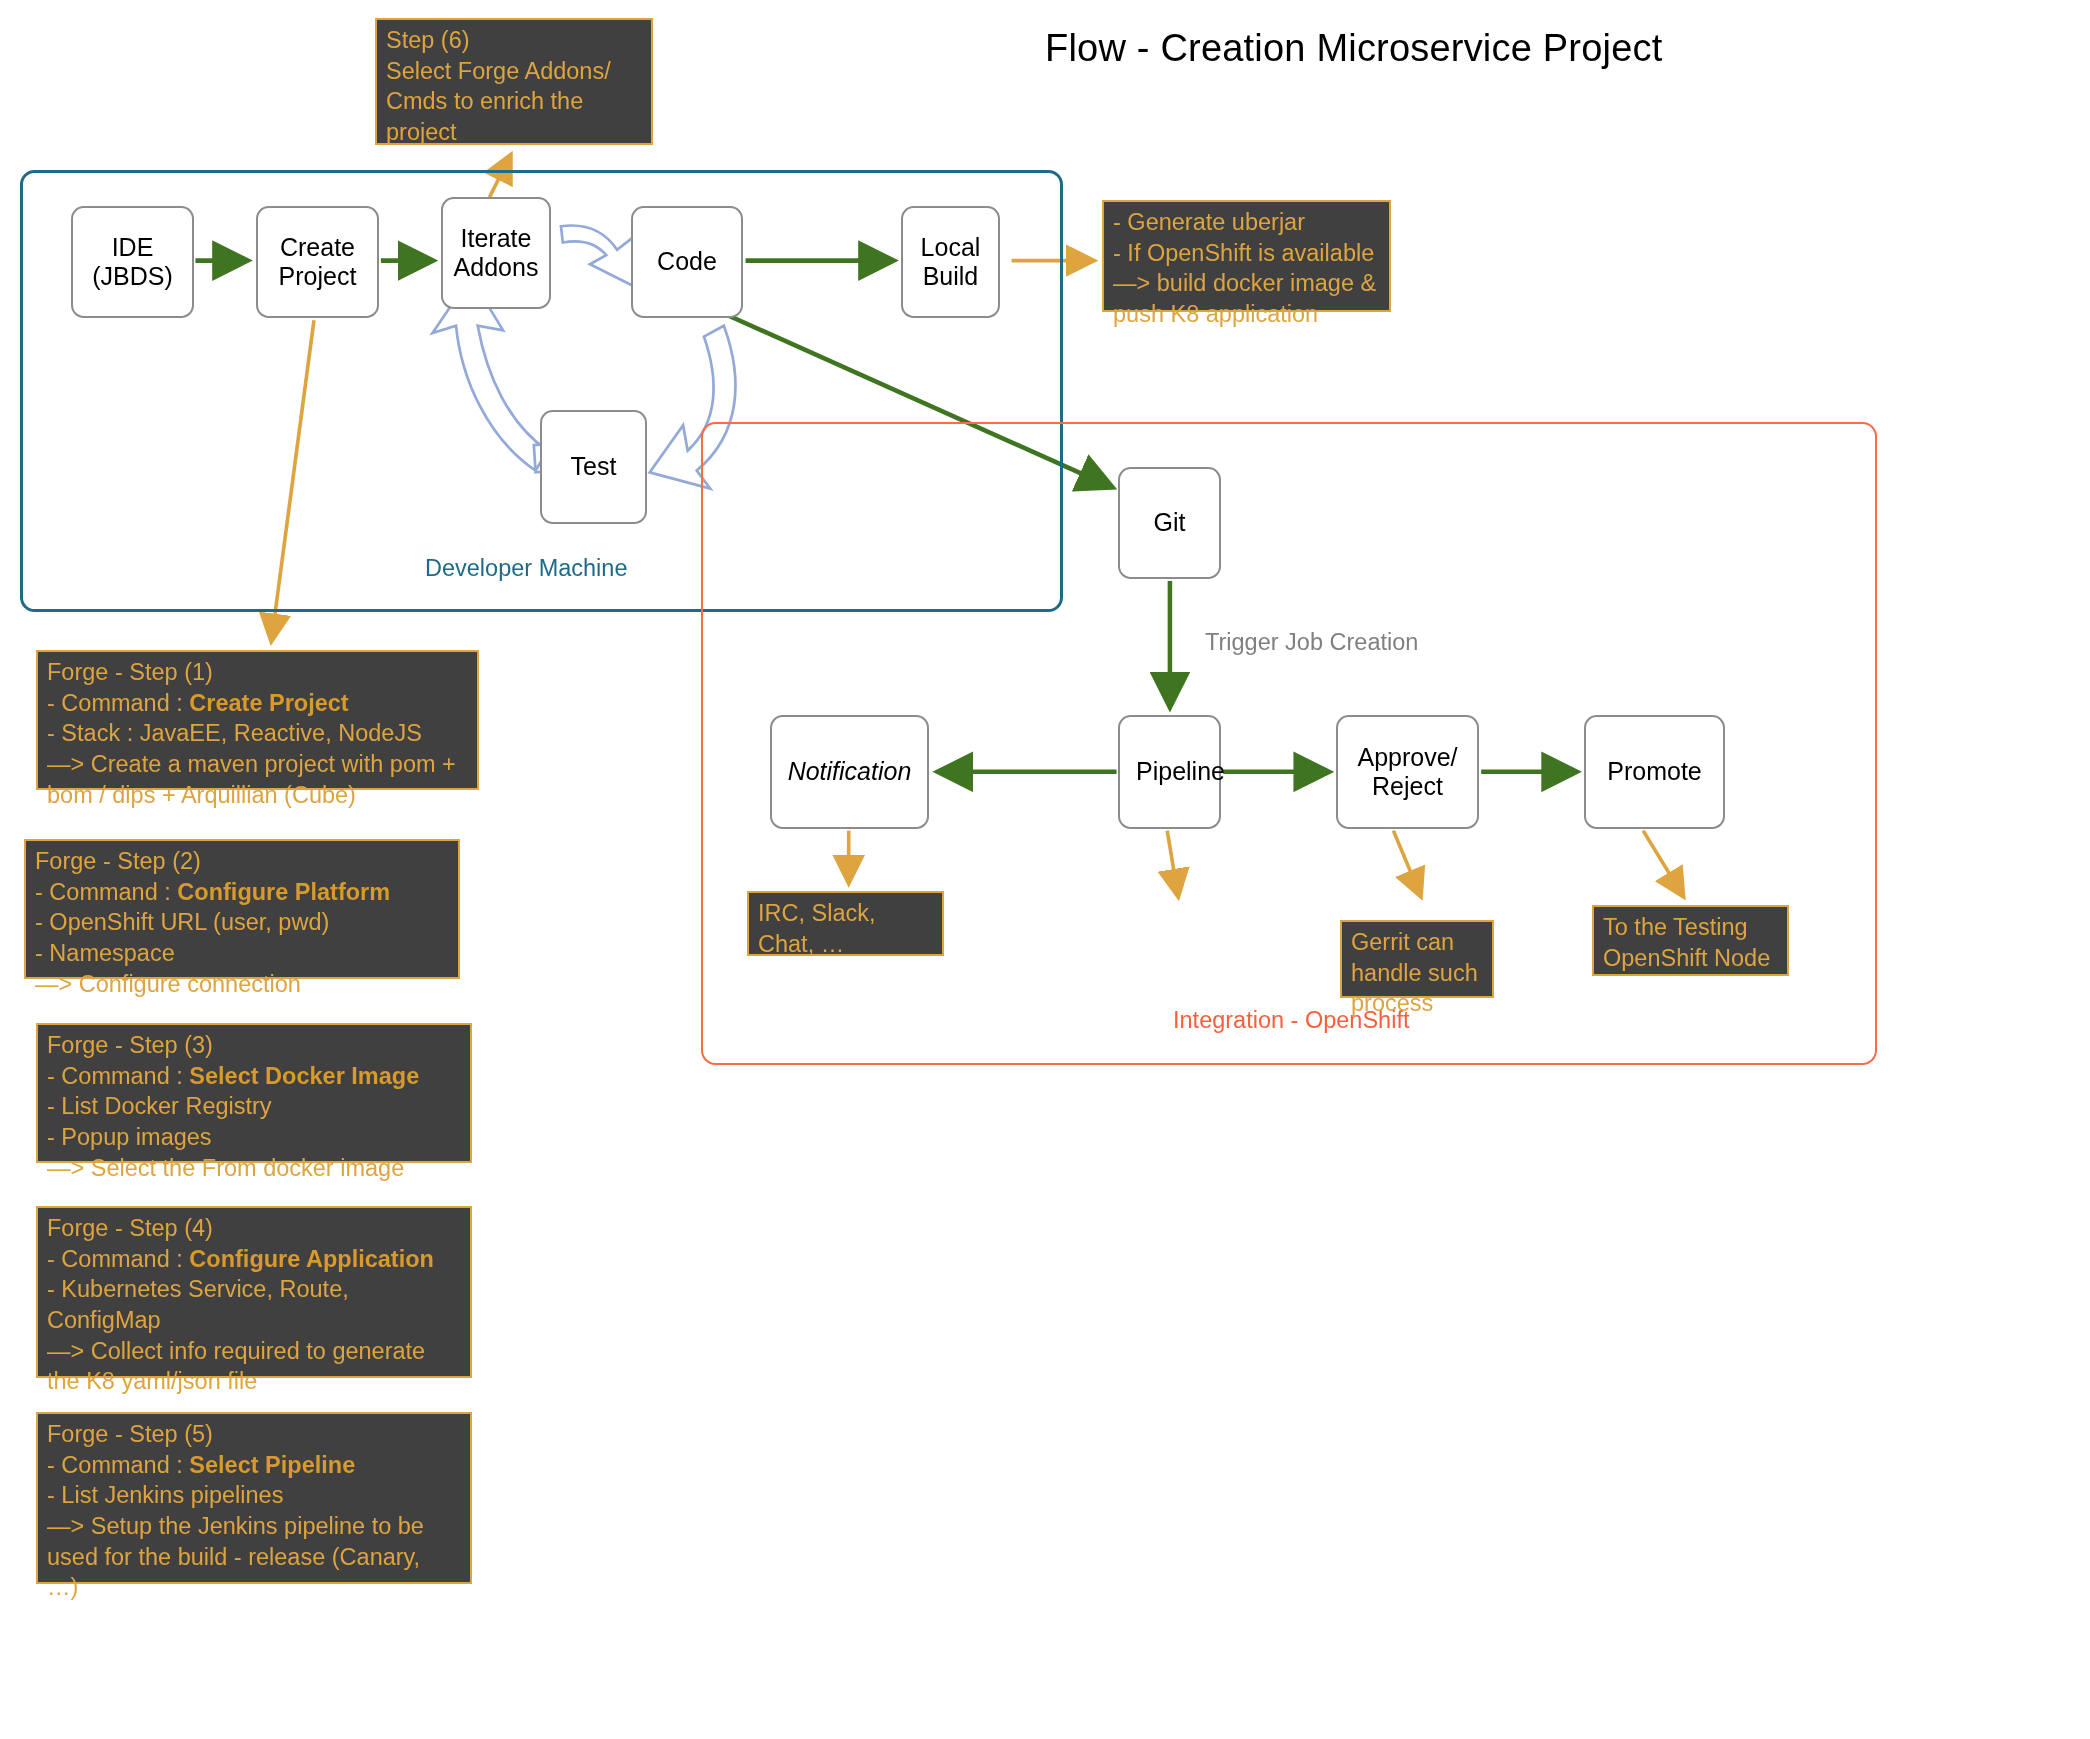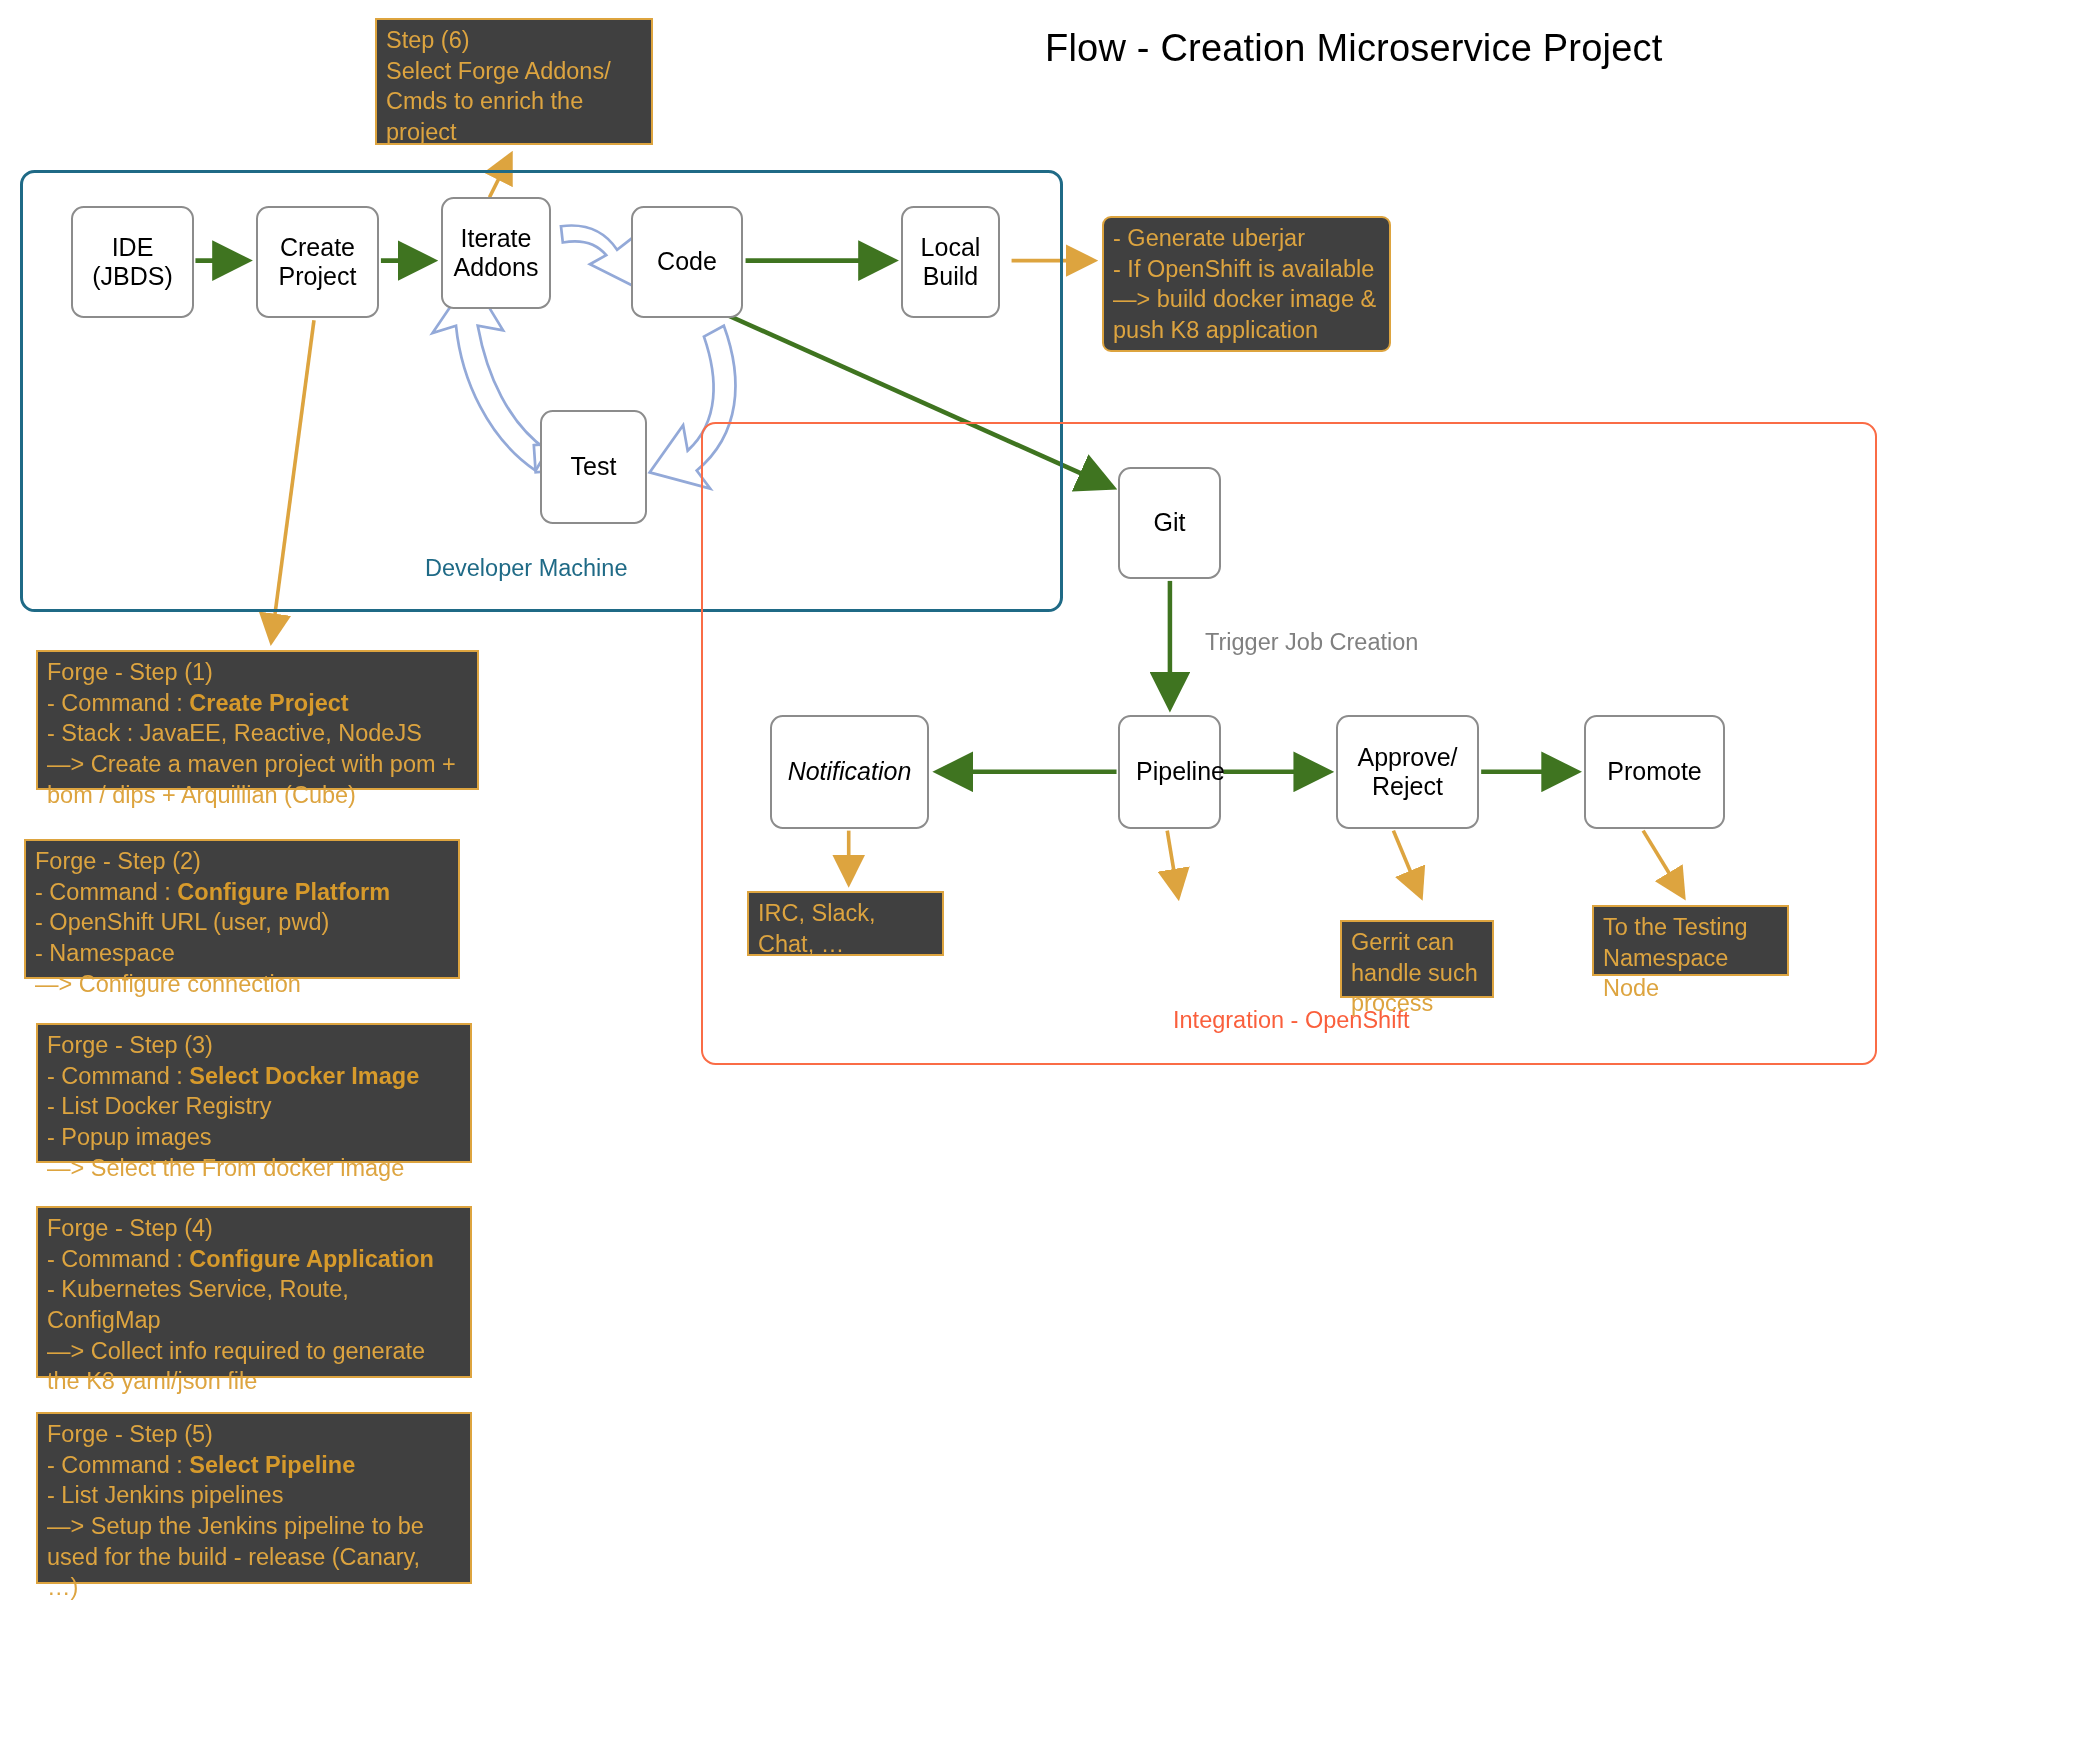--- a/index.html
+++ b/index.html
@@ -53,21 +53,21 @@
 
   
   .note{
     position:absolute;border:2.7px solid #dda43f;background:#404040;color:#dda43f;
     font-size:23.5px;line-height:1.30;box-sizing:border-box;padding:5.4px 9px 7.2px 9px;
   }
   .note b{font-weight:bold;color:#d79a2b;}
   .note .ln{display:block;white-space:normal;}
 
   #note-step6 {left:375px; top:18px;  width:278px; height:127px;}
-  #note-uberjar{left:1102px;top:216px; width:289px; height:136px;border-radius:9px;}
+  #note-uberjar{left:1102px;top:200px; width:289px; height:112px;}
   #note-step1 {left:36px;  top:650px; width:443px; height:140px;}
   #note-step2 {left:24px;  top:839px; width:436px; height:140px;}
   #note-step3 {left:36px;  top:1023px;width:436px; height:140px;}
   #note-step4 {left:36px;  top:1206px;width:436px; height:172px;}
   #note-step5 {left:36px;  top:1412px;width:436px; height:172px;}
   #note-irc   {left:747px; top:891px; width:197px; height:65px;}
   #note-dev-os{left:1086px;top:905px;width:181px; height:110px;}
   #note-gerrit{left:1340px;top:905px;width:154px; height:78px;margin-top:15px;}
   #note-testing{left:1592px;top:905px;width:197px;height:71px;}
 
@@ -289,17 +289,17 @@
 
 
   <div class="note" id="note-gerrit">
     <span class="ln">Gerrit can</span>
     <span class="ln">handle such</span>
     <span class="ln">process</span>
   </div>
 
   <div class="note" id="note-testing">
     <span class="ln">To the Testing</span>
-    <span class="ln">Namespace Node</span>
+    <span class="ln">OpenShift Node</span>
   </div>
 
 </div>
 
 
 </body></html>

